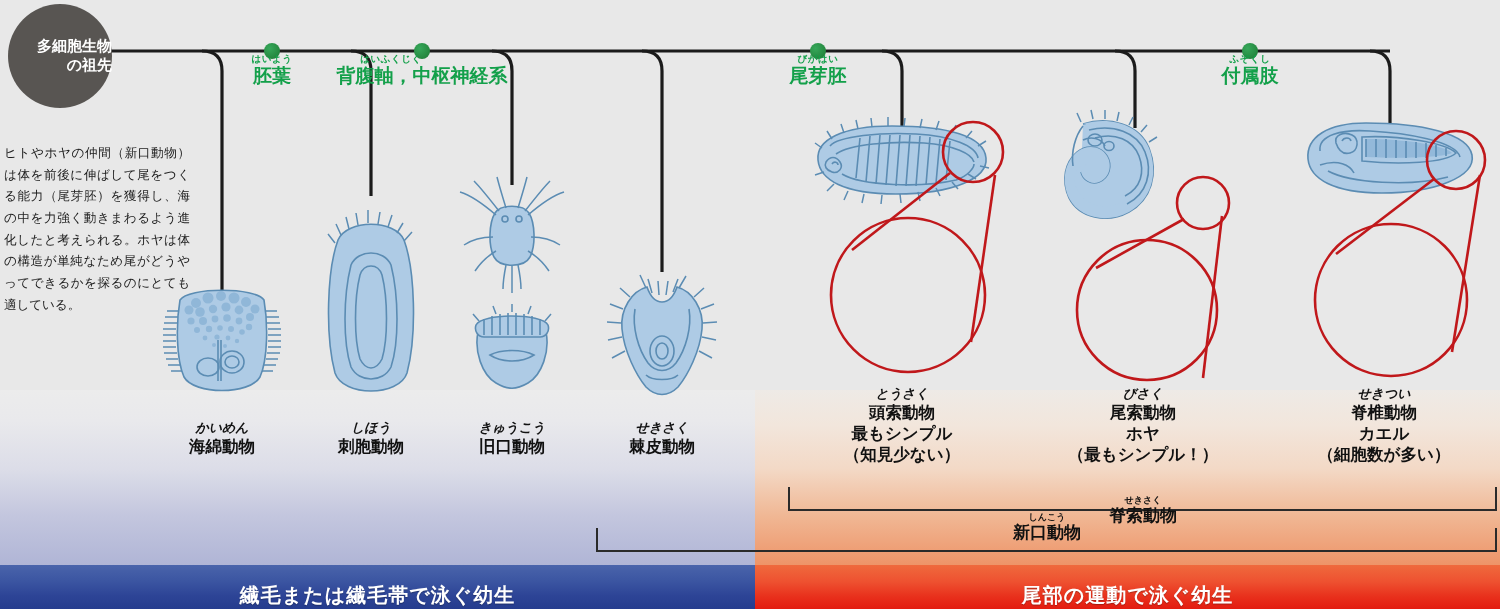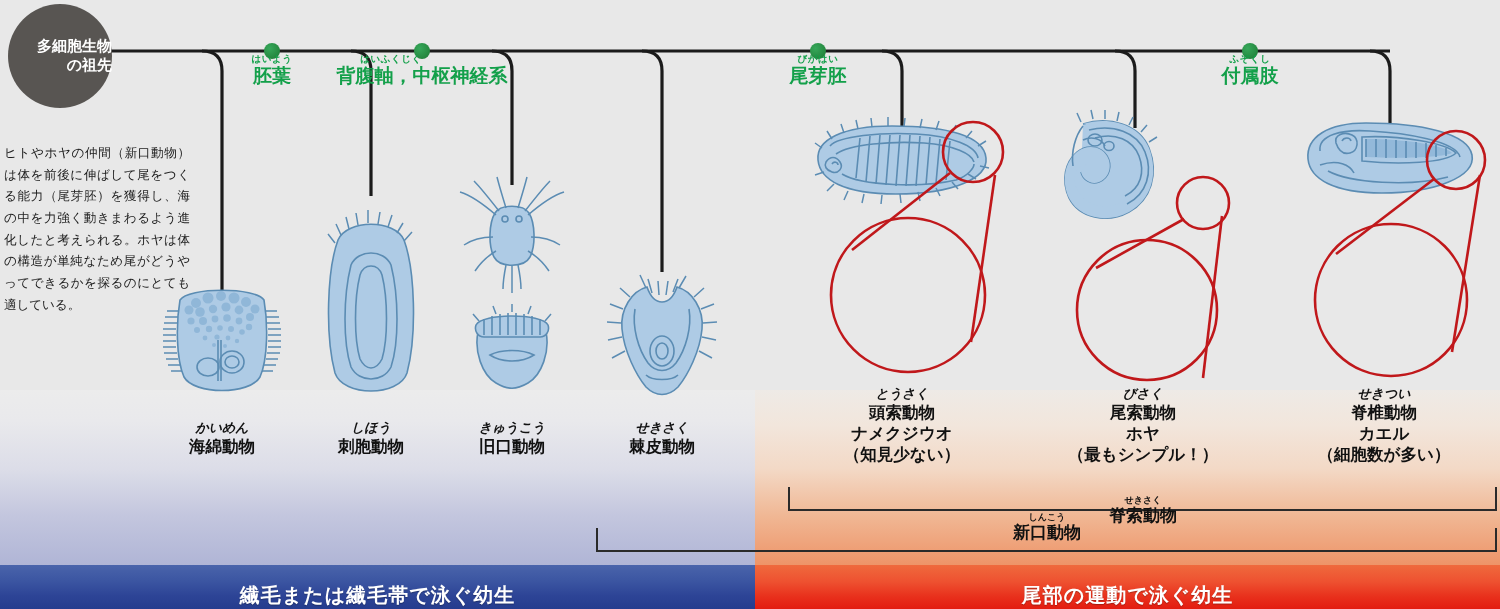--- a/index.html
+++ b/index.html
@@ -363,21 +363,21 @@
     <span class="ruby">きゅうこう</span>
     <span class="main">旧口動物</span>
   </div>
   <div class="taxon" style="left:662px;top:421px">
     <span class="ruby">せきさく</span>
     <span class="main">棘皮動物</span>
   </div>
   <div class="taxon" style="left:902px;top:387px">
     <span class="ruby">とうさく</span>
     <span class="main">頭索動物</span>
-    <span class="sub">ナメクジウオ</span>
+    <span class="sub">最もシンプル</span>
     <span class="sub">（知見少ない）</span>
   </div>
   <div class="taxon" style="left:1143px;top:387px">
     <span class="ruby">びさく</span>
     <span class="main">尾索動物</span>
     <span class="sub">ホヤ</span>
     <span class="sub">（最もシンプル！）</span>
   </div>
   <div class="taxon" style="left:1384px;top:387px">
     <span class="ruby">せきつい</span>

